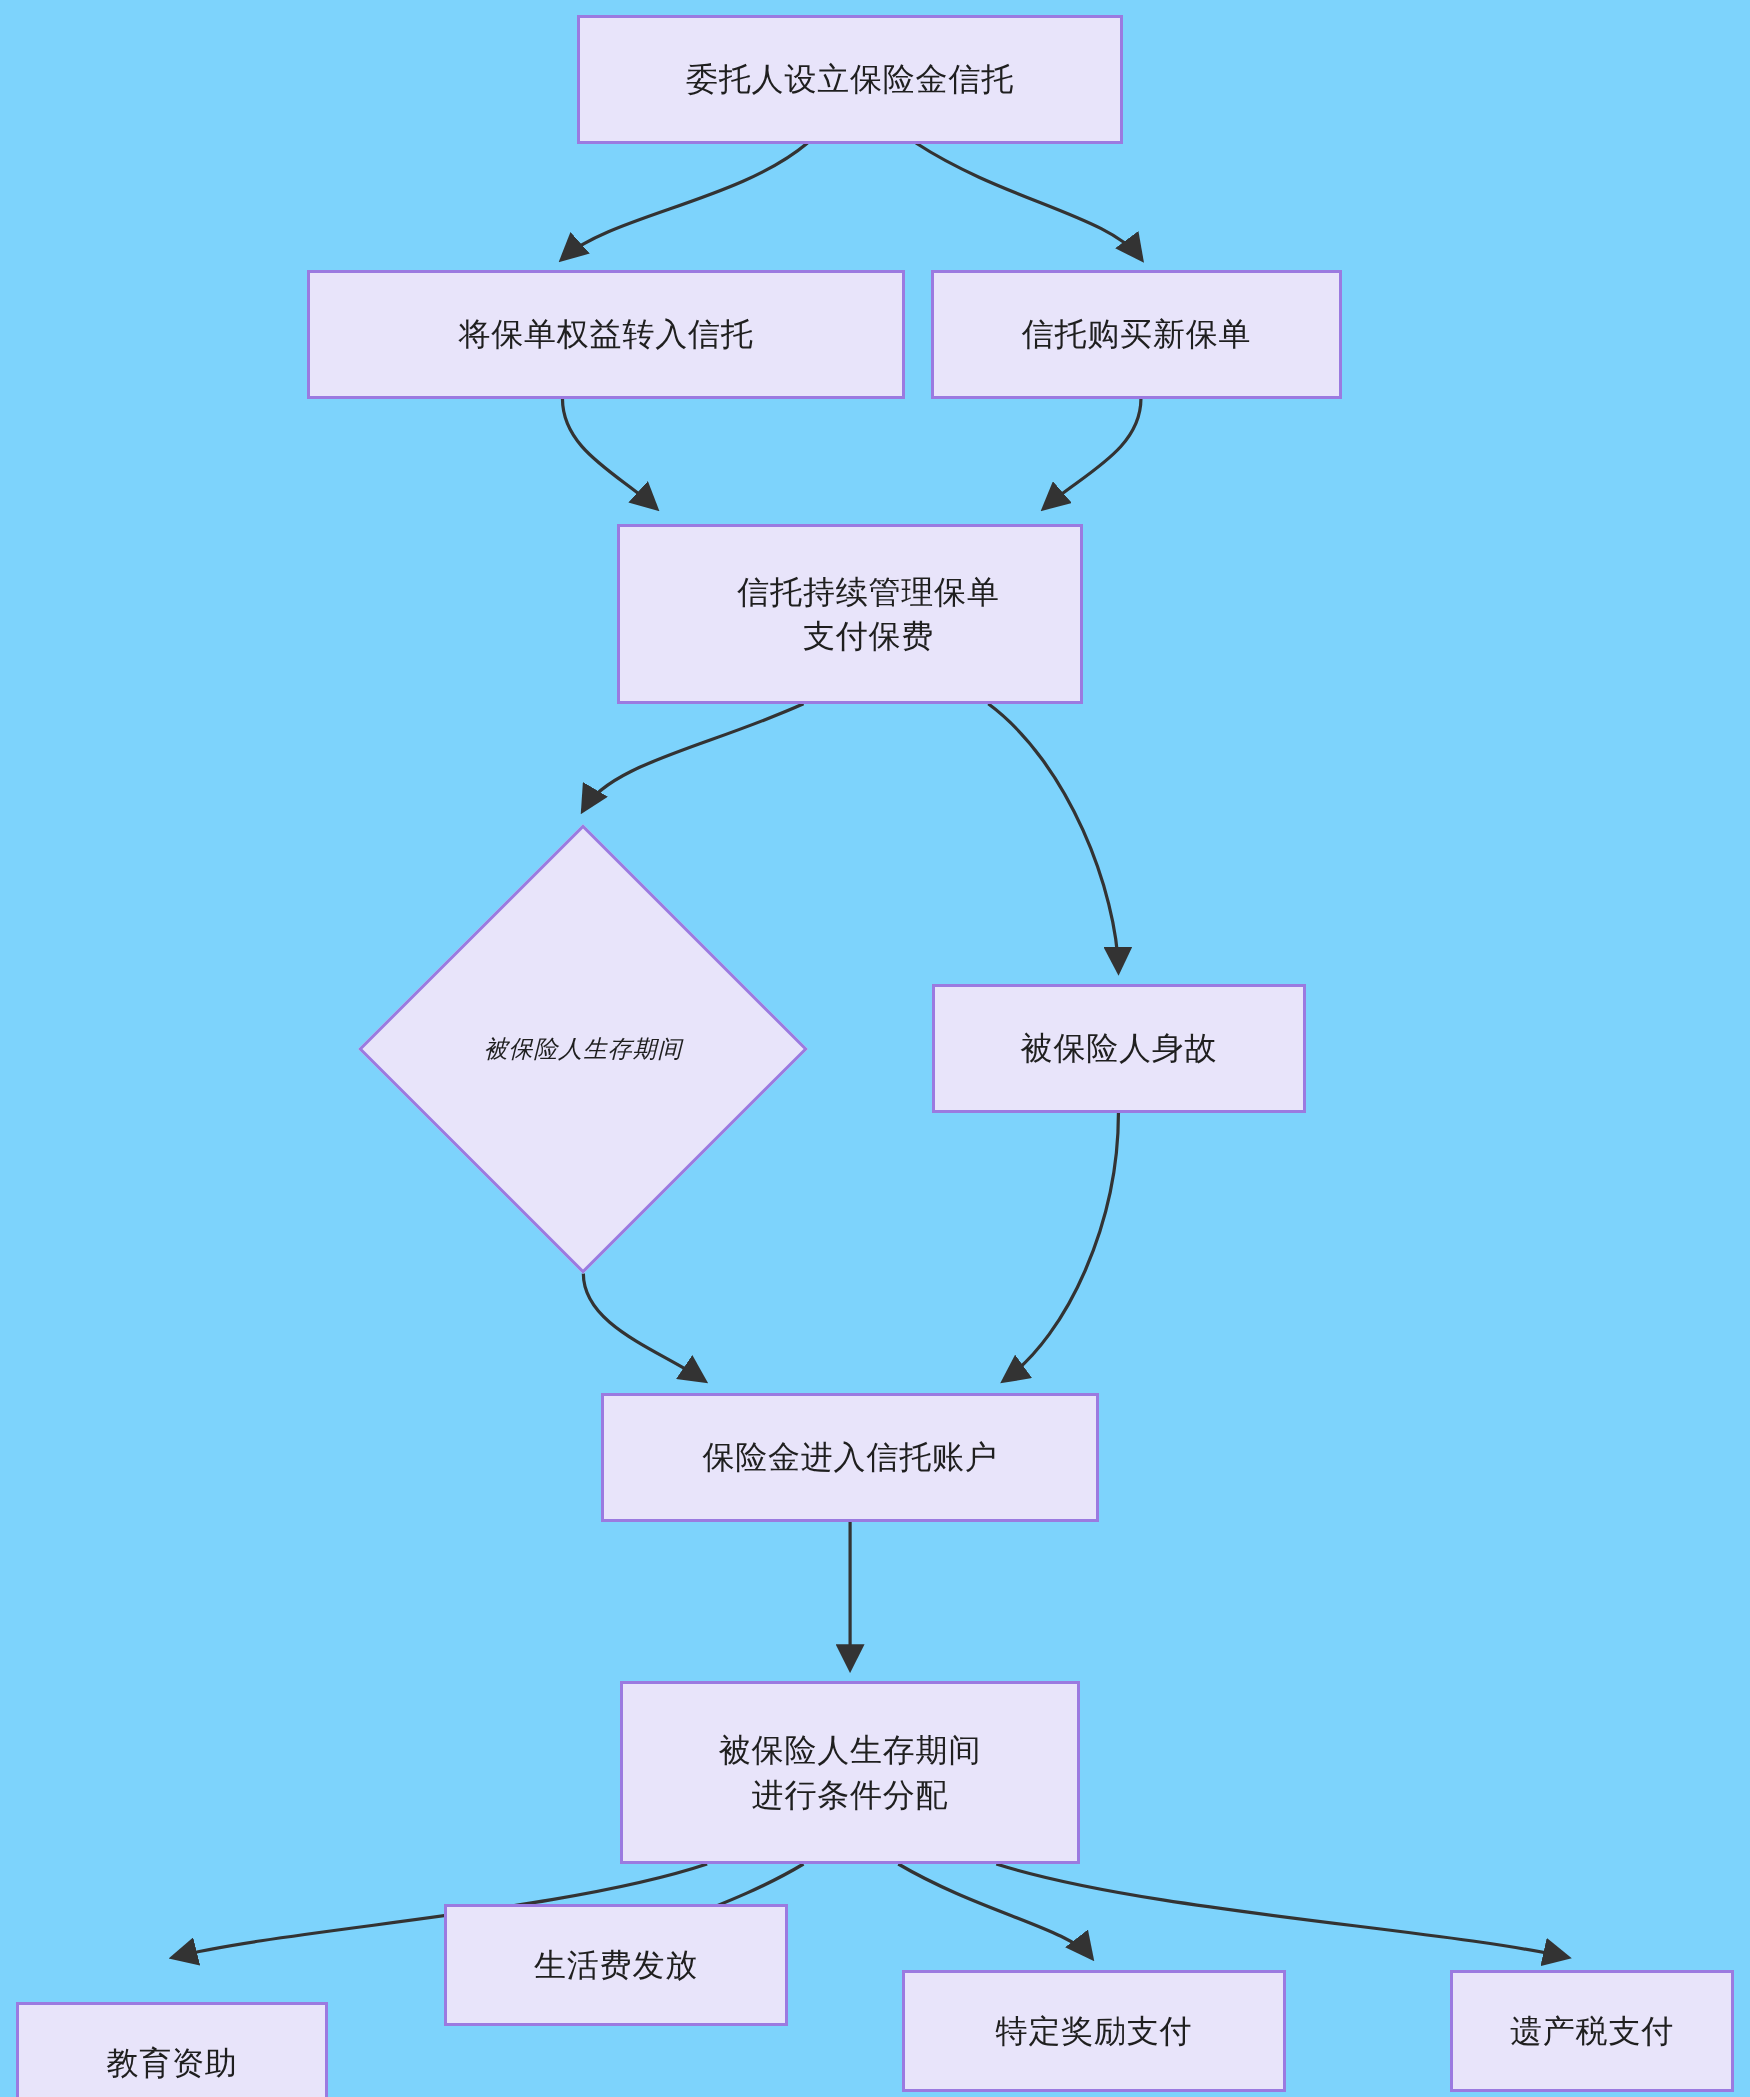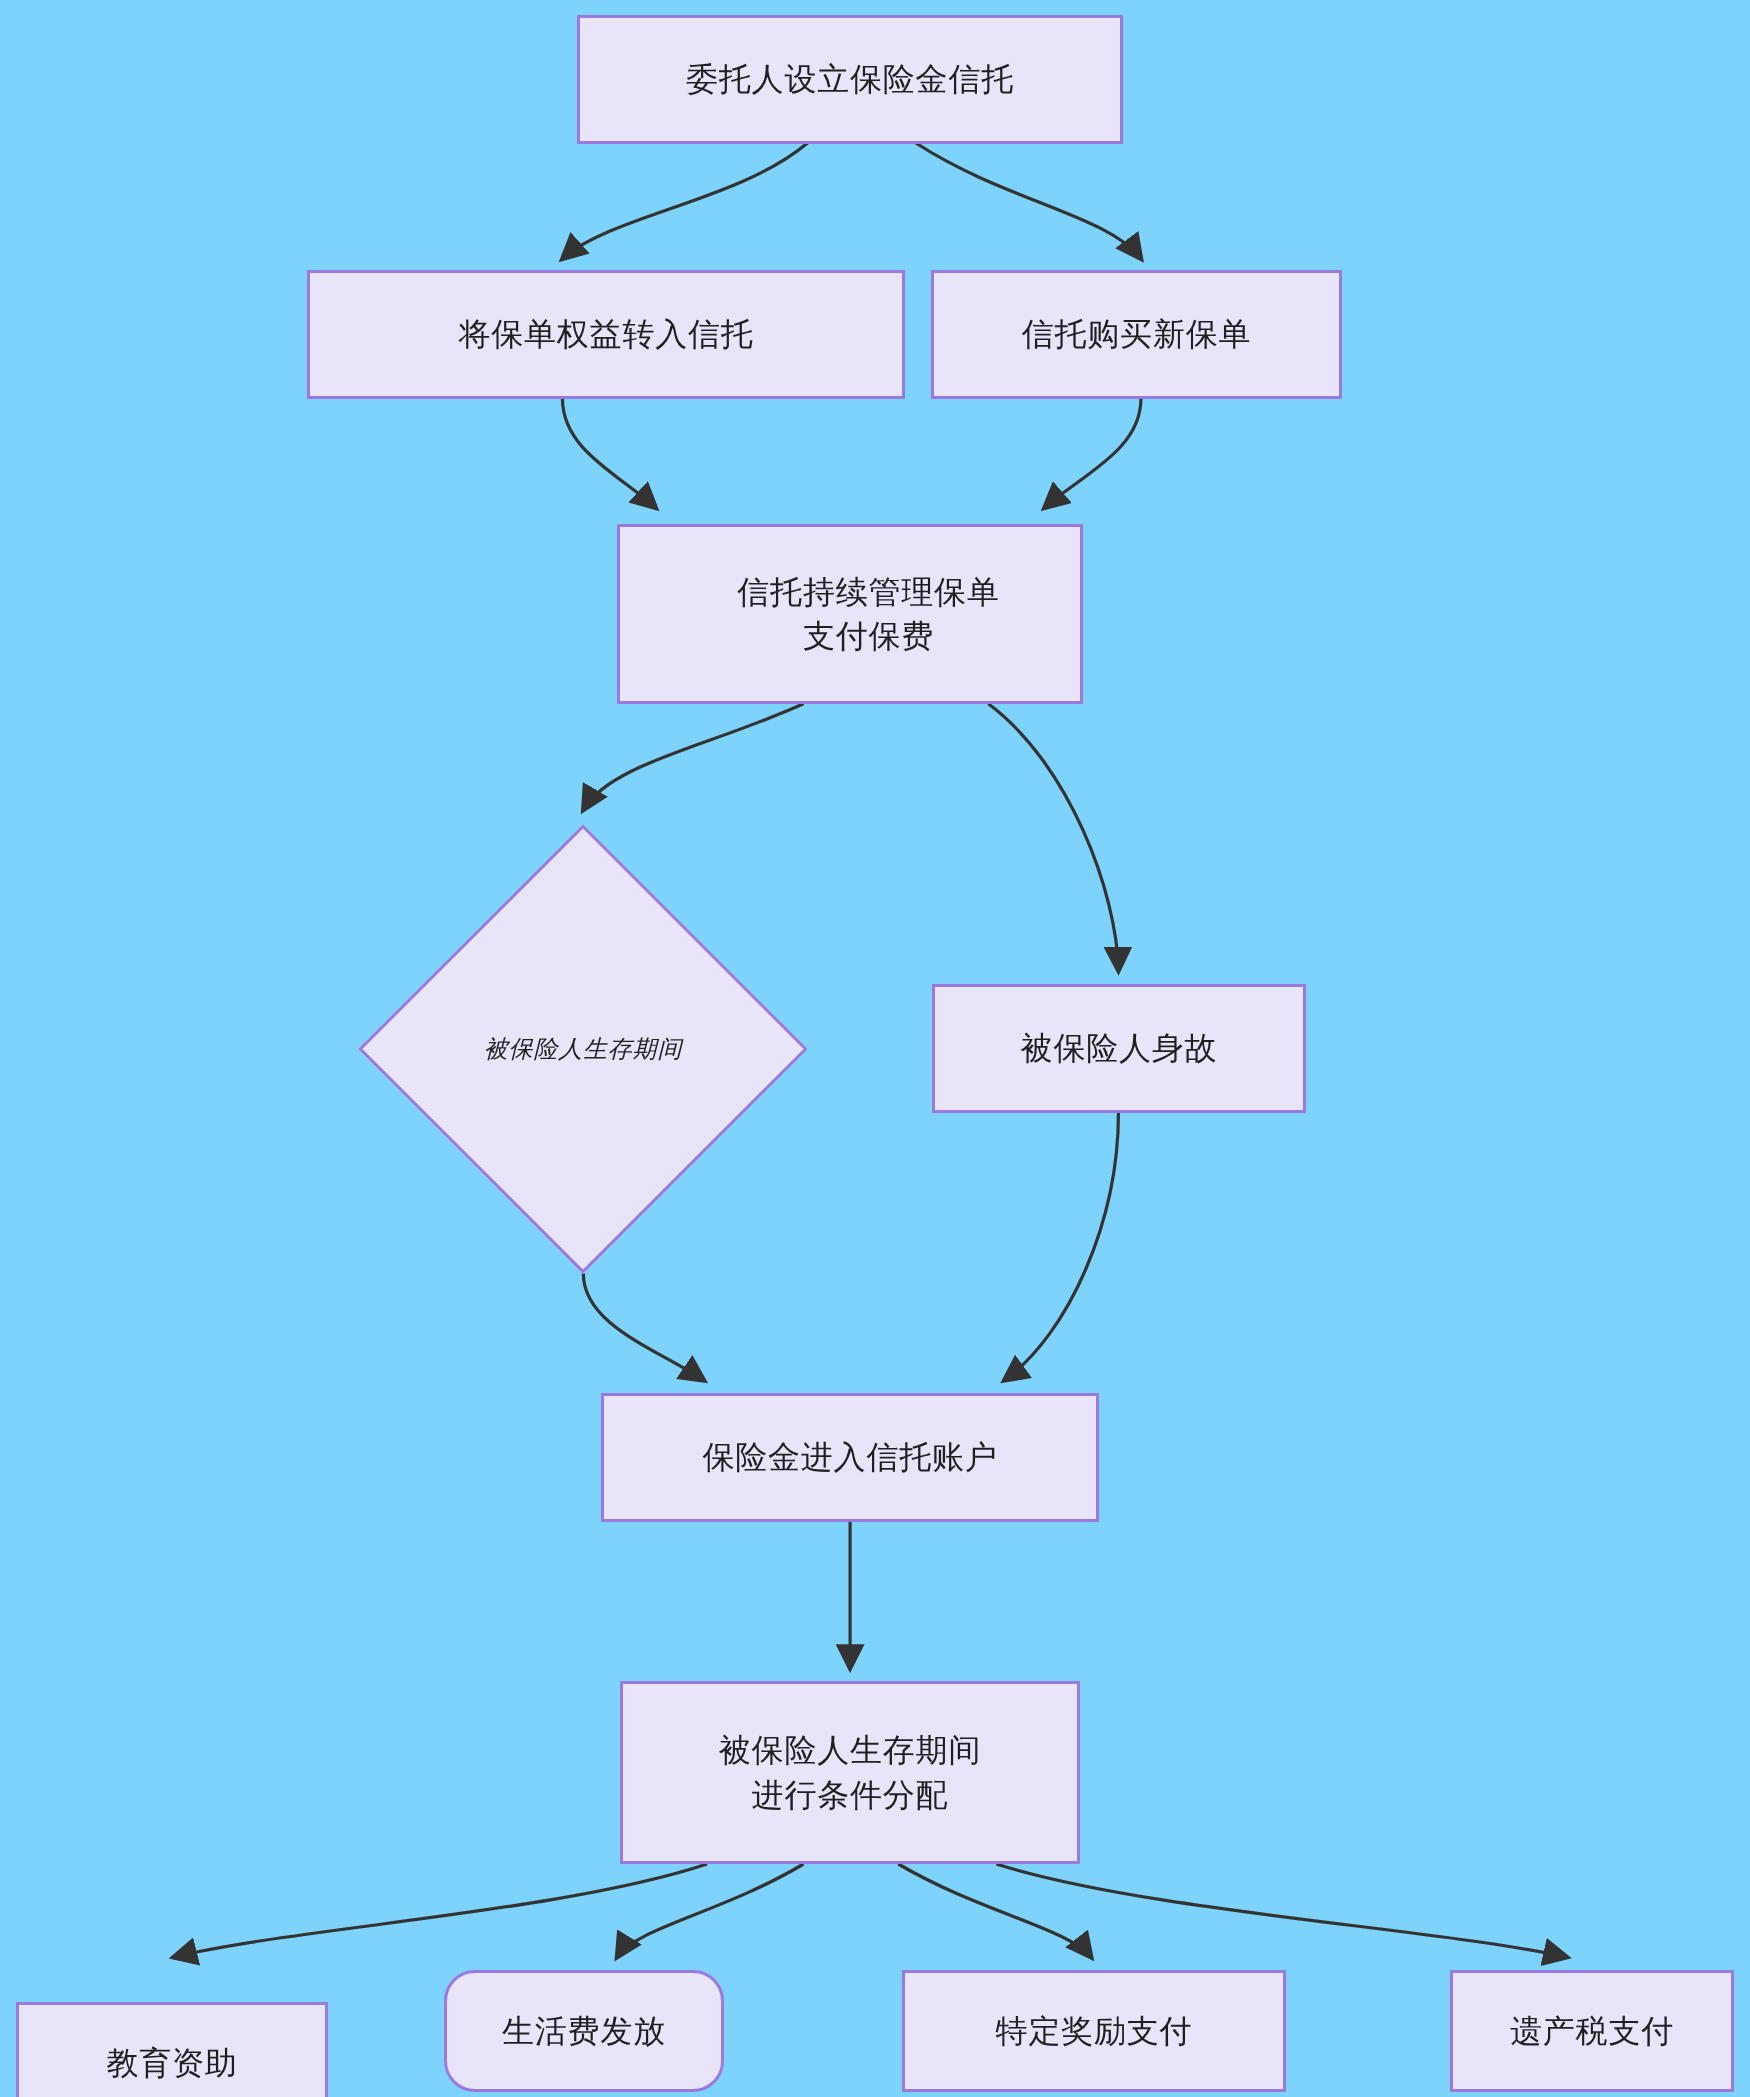--- a/index.html
+++ b/index.html
@@ -111,18 +111,18 @@
     <span class="diamond-label">被保险人生存期间</span>
   </div>
   <div class="node" style="left: 932px; top: 984px; width: 374px; height: 129px; text-align: center;">被保险人身故</div>
 
   <div class="node" style="left: 601px; top: 1393px; width: 498px; height: 129px;">保险金进入信托账户</div>
 
   <div class="node" style="left: 620px; top: 1681px; width: 460px; height: 183px;">被保险人生存期间
 进行条件分配</div>
 
   <div class="node" style="left: 16px; top: 1970px; width: 312px; height: 122px; margin-top: 32px;">教育资助</div>
-  <div class="node" style="left: 444px; top: 1970px; width: 280px; height: 122px; border-radius: 31px;">生活费发放</div>
+  <div class="node" style="left: 444px; top: 1904px; width: 344px; height: 122px;">生活费发放</div>
   <div class="node" style="left: 902px; top: 1970px; width: 384px; height: 122px;">特定奖励支付</div>
   <div class="node" style="left: 1402px; top: 1970px; width: 284px; height: 122px; margin-left: 48px;">遗产税支付</div>
 
 </div>
 
 
 </body></html>

